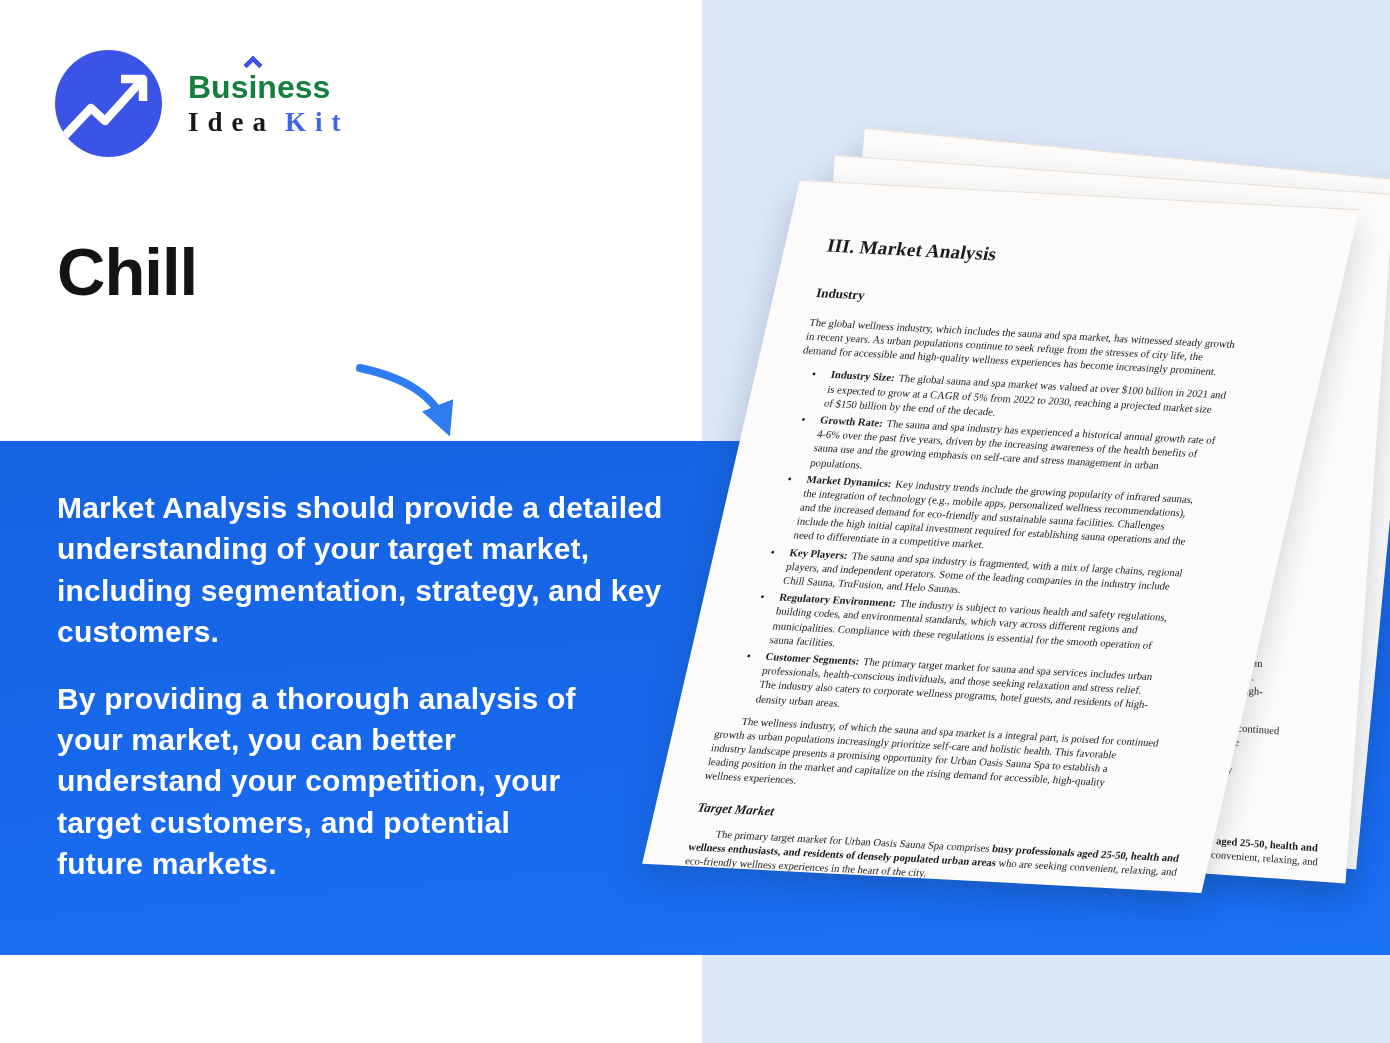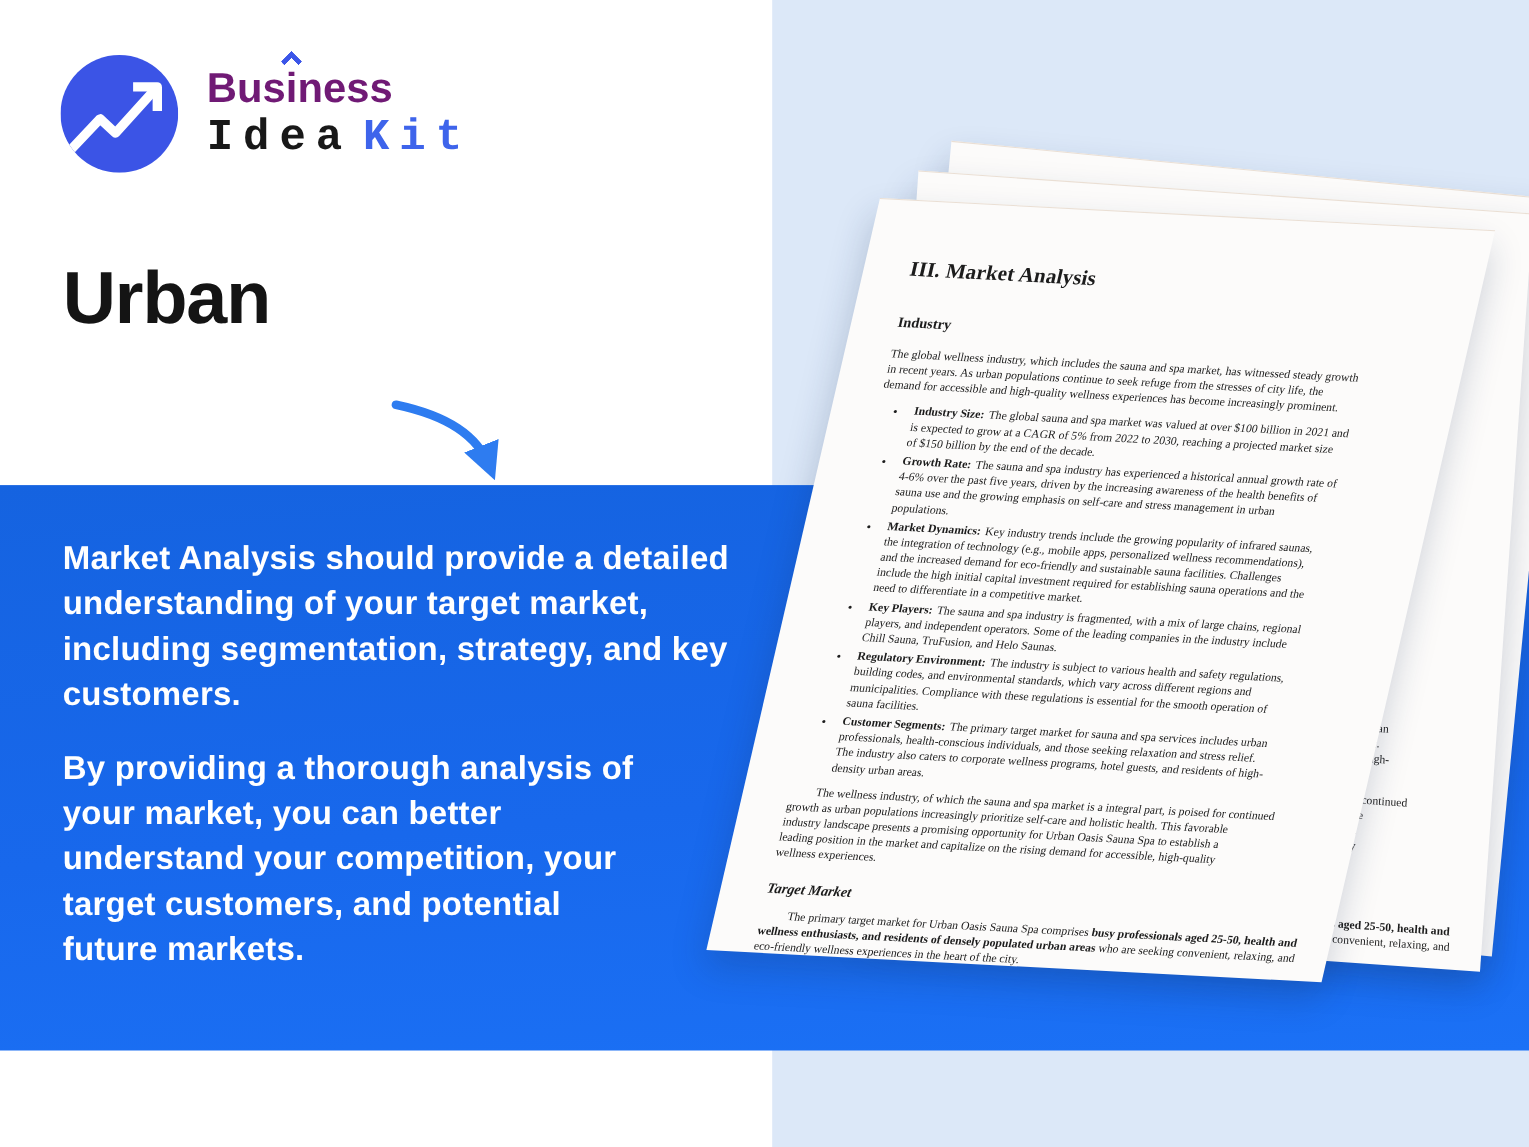--- a/index.html
+++ b/index.html
@@ -6,27 +6,27 @@
   .stage{position:relative;width:1390px;height:1043px;overflow:hidden;background:#ffffff;
          font-family:"Liberation Sans",sans-serif;}
 
   
   .right-panel{position:absolute;left:702px;top:0;width:688px;height:1043px;background:#dce8f8;}
   .blue-box{position:absolute;left:0;top:441px;width:1390px;height:514px;
             background:linear-gradient(175deg,#1563e0 0%,#1868ec 55%,#1b71f6 100%);}
 
   
   .logo{position:absolute;left:55px;top:50px;display:flex;align-items:center;gap:26px;}
-  .brand-top{font-size:38px;font-weight:800;color:#701a75;letter-spacing:0;line-height:1;}
+  .brand-top{font-size:32px;font-weight:800;color:#15803d;letter-spacing:0;line-height:1;}
   .brand-i{position:relative;display:inline-block;}
   .brand-i .caret{position:absolute;left:-2px;top:-13px;width:9px;height:9px;
                   border-left:5px solid #3b55e8;border-top:5px solid #3b55e8;
                   transform:rotate(45deg);border-radius:1px;}
-  .brand-bottom{font-family:Liberation Mono, monospace;font-weight:700;
-                font-size:40px;letter-spacing:9px;color:#181818;margin-top:6px;line-height:1;}
+  .brand-bottom{font-family:Liberation Serif, serif;font-weight:700;
+                font-size:27px;letter-spacing:9px;color:#181818;margin-top:6px;line-height:1;}
   .kit{color:#3e64eb;margin-left:10px;}
 
   
   .hero{position:absolute;left:57px;top:236px;line-height:1.06;font-weight:800;
         font-size:67px;letter-spacing:-1px;color:#141414;}
   .hero .l2{color:#2e7cf0;}
   .curve-arrow{position:absolute;left:352px;top:354px;}
 
   
   .box-copy{position:absolute;left:57px;top:487px;width:770px;color:#ffffff;
@@ -217,21 +217,21 @@
         <polyline points="66,29 88,29 88,51"></polyline>
       </g>
     </svg>
     <div>
       <div class="brand-top"><span>Bus</span><span class="brand-i"><span class="caret"></span><span>i</span></span><span>ness</span></div>
       <div class="brand-bottom"><span>Idea</span><span class="kit">Kit</span></div>
     </div>
   </div>
 
   <div class="hero">
-    <div>Urban</div>
+    <div>Chill</div>
   </div>
 
   <svg class="curve-arrow" width="120" height="90" viewBox="0 0 120 90">
     <defs>
       <marker id="ah" viewBox="0 0 10 10" refX="6" refY="5" markerWidth="4.2" markerHeight="4.2" orient="auto-start-reverse">
         <path d="M0,0 L10,5 L0,10 z" fill="#2e7cf0"></path>
       </marker>
     </defs>
     <path d="M8,14 C55,24 82,42 93,70" stroke="#2e7cf0" stroke-width="8" fill="none" stroke-linecap="round" marker-end="url(#ah)"></path>
   </svg>

